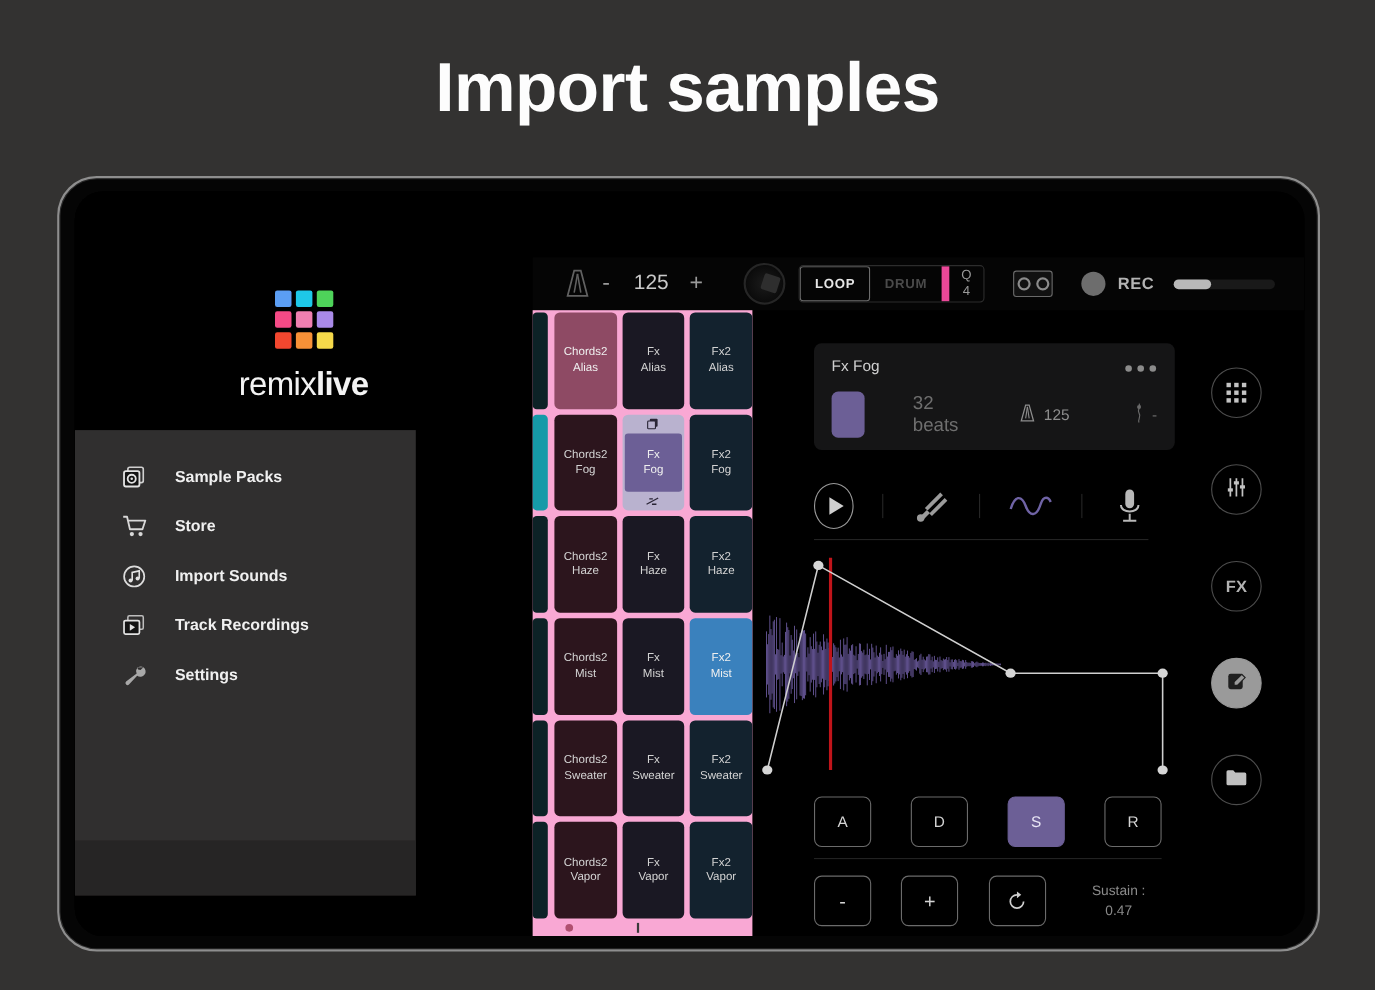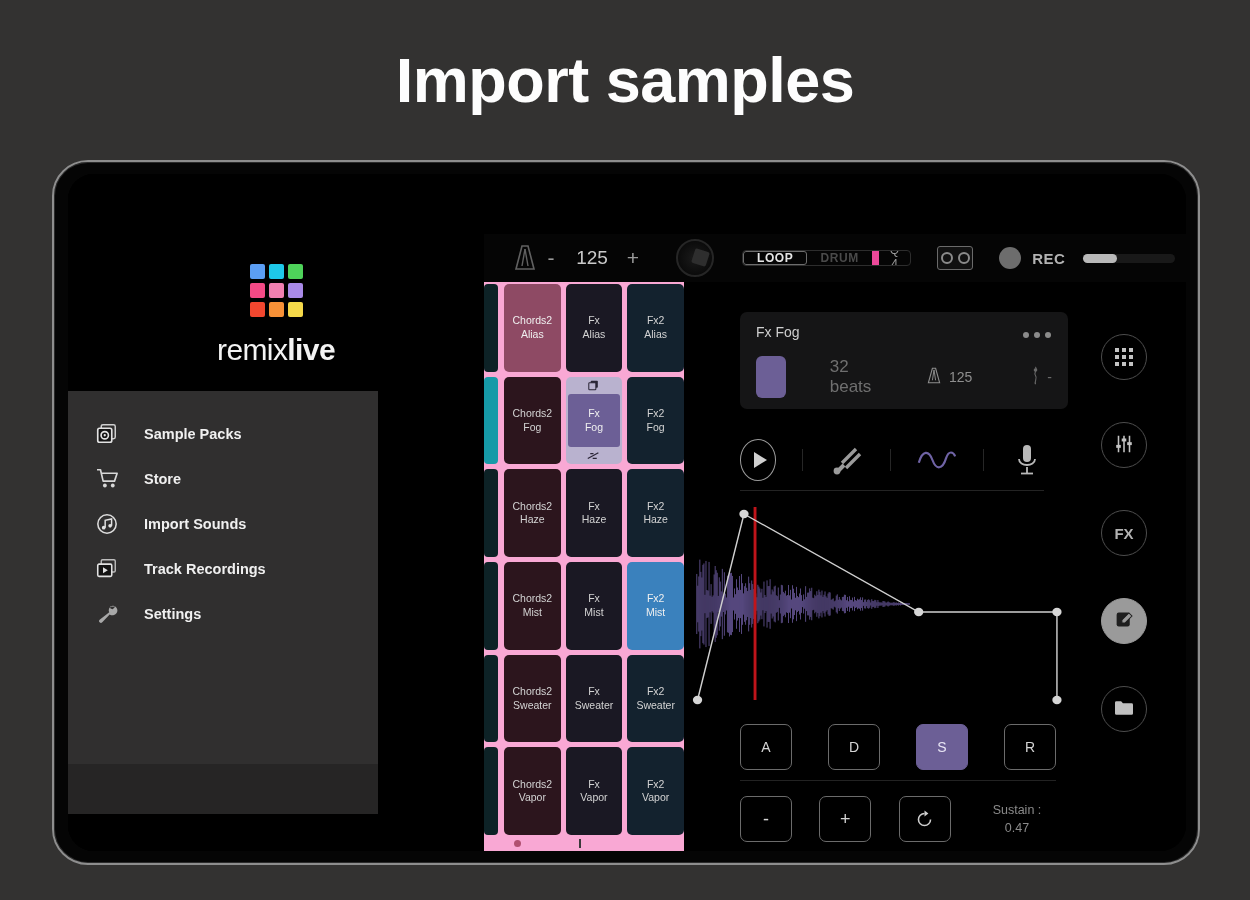--- a/index.html
+++ b/index.html
@@ -73,21 +73,21 @@
     border: 2px solid #262626;
     position: relative;
   }
   .tb-knob::after {
     content:''; position:absolute; left:50%; top:50%;
     width: 15px; height: 15px; margin: -8px 0 0 -2px;
     background: #2e2e2e; border-radius: 2px;
     transform: rotate(18deg);
   }
   .tb-modes {
-    display: flex; margin-left: 28px; height: 16px;
+    display: flex; margin-left: 12px; height: 34px;
     border: 1px solid #2d2d2d; border-radius: 4px; overflow: hidden;
   }
   .tb-mode {
     display: flex; align-items: center; justify-content: center;
     padding: 0 13px; font-size: 12px; font-weight: bold; letter-spacing: .6px;
     color: #4a4a4a; border-right: 7px solid #ec4899;
   }
   .tb-mode.on { color: #e6e6e6; border: 1px solid #6d6d6d; border-radius: 3px; }
   .tb-quant {
     display: flex; flex-direction: column; align-items: center; justify-content: center;
@@ -249,20 +249,21 @@
   .logo-grid {
     display: inline-grid; grid-template-columns: repeat(3, 15px);
     gap: 4px; margin-bottom: 16px;
   }
   .logo-grid i { width: 15px; height: 15px; border-radius: 2px; display: block; }
   .logo-txt { font-size: 30px; color: #f3f3f3; letter-spacing: -0.6px; }
   .logo-txt b { font-weight: bold; }
   .menu {
     position: absolute; left: 0; top: 217px; width: 310px; height: 423px;
     background: #302f2f;
+    padding-left: 15px;
   }
   .menu-item {
     display: flex; align-items: center; height: 45px; padding-left: 28px; margin-top: 0;
   }
   .menu-item:first-child { margin-top: 20px; }
   .menu-item + .menu-item { margin-top: 0; }
   .mi-icon { width: 40px; display: flex; align-items: center; }
   .mi-label { color: #f0f0f0; font-size: 14.5px; font-weight: bold; margin-left: 8px; }
   .menu-foot {
     position: absolute; left: 0; bottom: 0; width: 310px; height: 50px; background: #262525;

